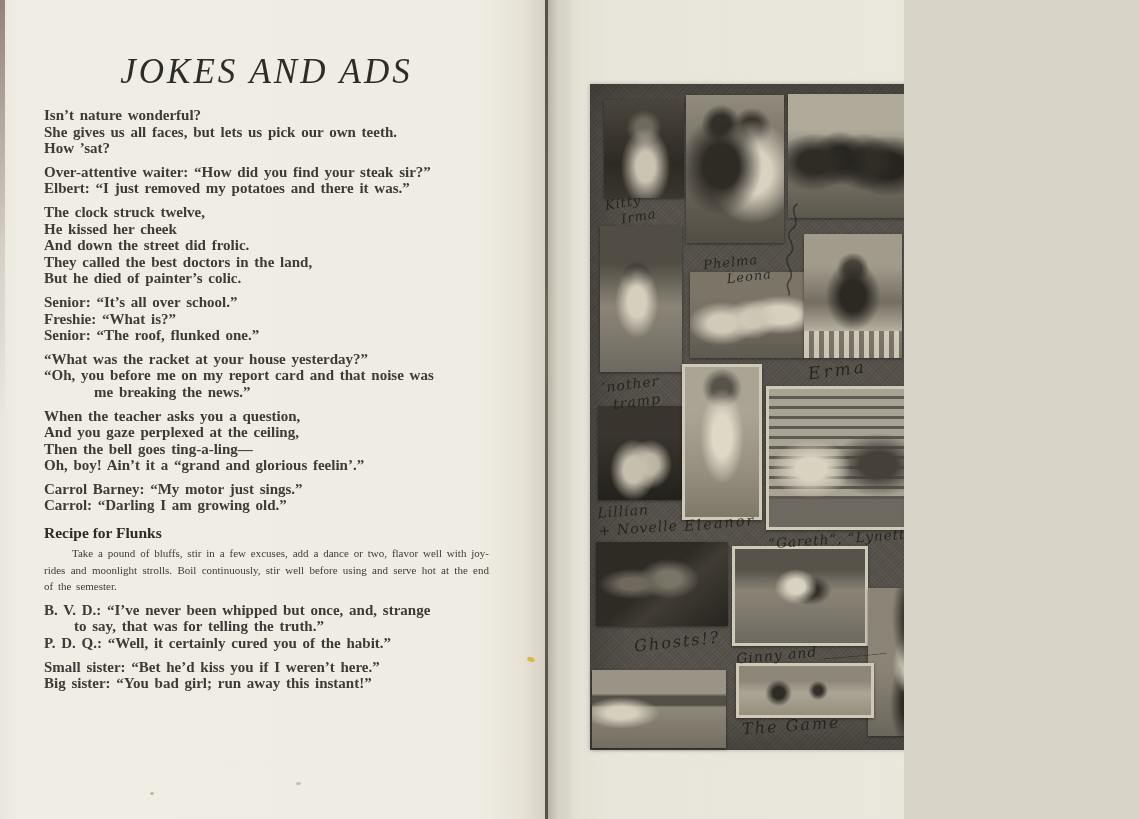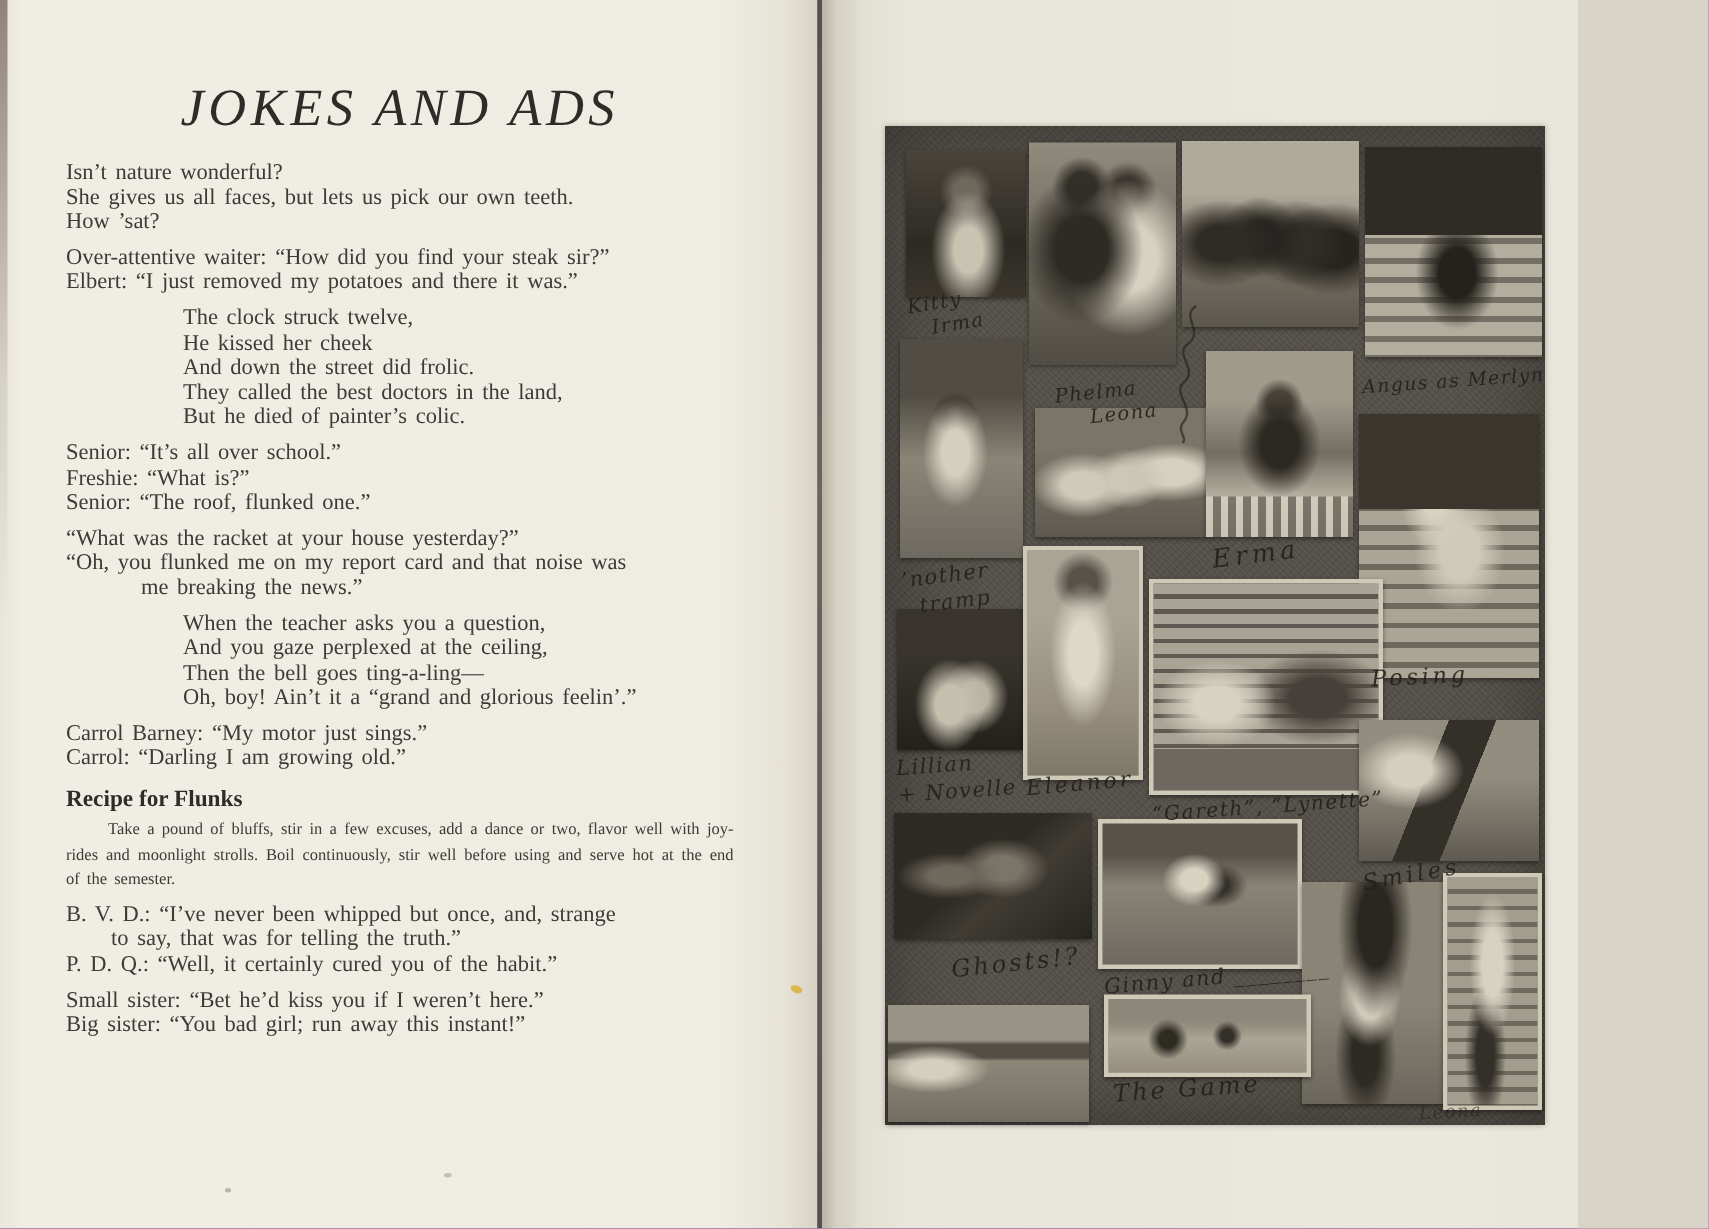--- a/index.html
+++ b/index.html
@@ -1,29 +1,29 @@
 <!DOCTYPE html>
 <html><head>
 <meta charset="utf-8">
 <style>
   html,body{margin:0;padding:0;background:#d8d4c8;}
-  .scan{position:relative;width:1052px;height:819px;overflow:hidden;
-        font-family:"Liberation Serif",serif;background:#701a75;}
+  .scan{position:relative;width:904px;height:819px;overflow:hidden;
+        font-family:"Liberation Serif",serif;background:#e5e5e5;}
 
   
   .left-page{position:absolute;left:0;top:0;width:545px;height:819px;
     background:linear-gradient(90deg,#e9e6dd 0,#f0ede4 3%,#efece3 88%,#e6e2d6 96%,#d7d2c4 100%);}
   .left-edge{position:absolute;left:0;top:0;width:5px;height:420px;
     background:linear-gradient(180deg,rgba(74,48,40,.55),rgba(74,48,40,.12) 60%,rgba(74,48,40,0));}
   .left-content{position:relative;padding:0 56px 0 44px;color:#3d3b36;}
   .title{font-style:italic;font-weight:normal;font-size:35px;letter-spacing:3px;
     text-align:center;margin:52px 0 15px 0;color:#2e2c28;}
-  .ln{font-size:15px;line-height:16.6px;word-spacing:2px;white-space:nowrap;}
+  .ln{font-size:15px;line-height:16.6px;word-spacing:2px;white-space:nowrap;font-weight:bold;}
   .blk{margin-bottom:7px;}
-  .poem{margin-left:78px;}
+  .poem{}
   .cont{padding-left:30px;}
   .cont2{padding-left:50px;}
   .subhead{font-weight:bold;font-size:15.5px;text-align:left;margin:10px 0 3px 0;color:#2e2c28;}
   .para{font-size:11px;line-height:16.6px;word-spacing:2px;text-align:justify;
     text-indent:28px;margin:0 0 7px 0;}
 
   
   .gutter{position:absolute;left:545px;top:0;width:3px;height:819px;
     background:linear-gradient(180deg,#55514a,#6b665c 40%,#55514a);}
   .gutter-shadow{position:absolute;left:548px;top:0;width:26px;height:819px;
@@ -187,21 +187,21 @@
       </div>
 
       <div class="blk">
         <div class="ln">Senior: “It’s all over school.”</div>
         <div class="ln">Freshie: “What is?”</div>
         <div class="ln">Senior: “The roof, flunked one.”</div>
       </div>
 
       <div class="blk">
         <div class="ln">“What was the racket at your house yesterday?”</div>
-        <div class="ln">“Oh, you flunked me on my report card and that noise was</div>
+        <div class="ln">“Oh, you before me on my report card and that noise was</div>
         <div class="ln cont2">me breaking the news.”</div>
       </div>
 
       <div class="blk poem">
         <div class="ln">When the teacher asks you a question,</div>
         <div class="ln">And you gaze perplexed at the ceiling,</div>
         <div class="ln">Then the bell goes ting-a-ling—</div>
         <div class="ln">Oh, boy! Ain’t it a “grand and glorious feelin’.”</div>
       </div>
 

